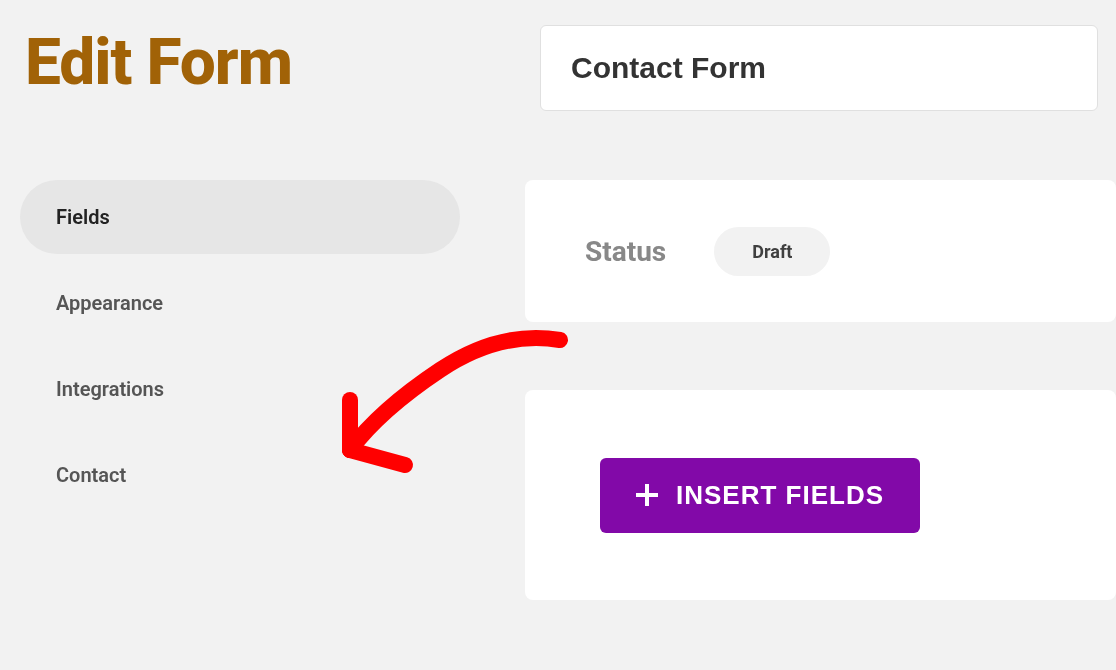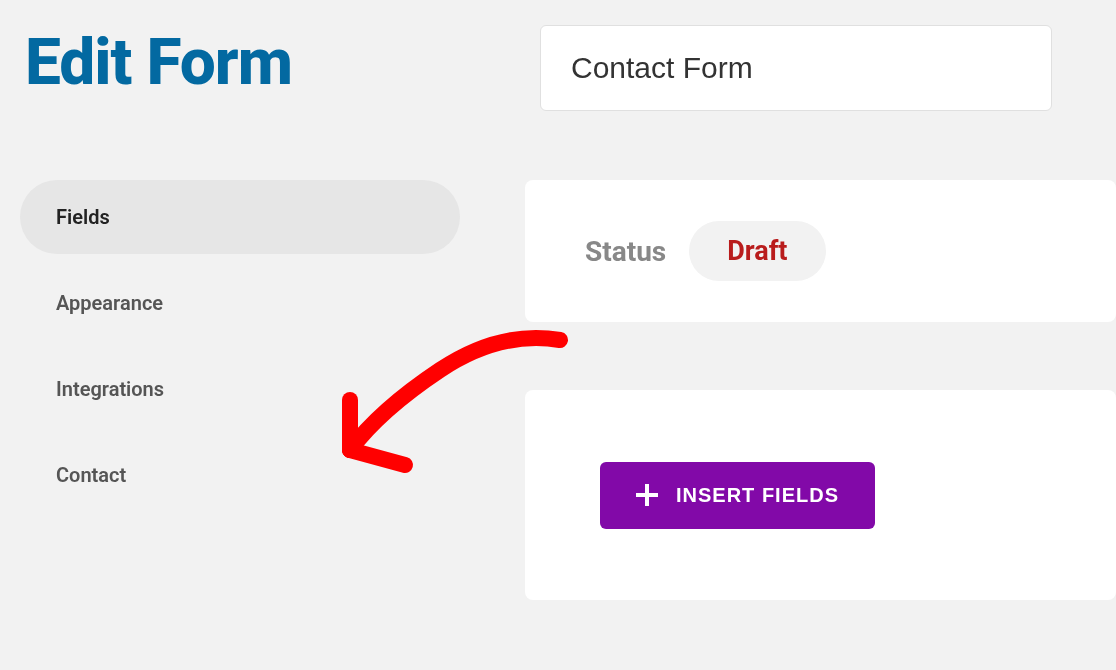--- a/index.html
+++ b/index.html
@@ -14,35 +14,35 @@
       height: 670px;
       overflow: hidden;
       position: relative;
     }
     .page-title {
       position: absolute;
       left: 25px;
       top: 25px;
       font-size: 64px;
       font-weight: 800;
-      color: #0369a1;
+      color: #a16207;
       letter-spacing: -1px;
     }
     .form-name-input {
       position: absolute;
       left: 540px;
       top: 25px;
-      width: 512px;
+      width: 558px;
       height: 86px;
       background: #fff;
       border: 1px solid #e0e0e0;
       border-radius: 6px;
       padding: 0 30px;
       font-size: 30px;
-      font-weight: 400;
+      font-weight: 700;
       color: #333;
       outline: none;
     }
     .sidebar {
       position: absolute;
       left: 20px;
       top: 180px;
       width: 440px;
     }
     .sidebar-item {
@@ -65,55 +65,55 @@
       position: absolute;
       left: 525px;
       top: 180px;
       width: 591px;
       height: 142px;
       background: #fff;
       border-radius: 8px;
       display: flex;
       align-items: center;
       padding: 0 60px;
-      gap: 23px;
+      gap: 48px;
     }
     .status-label {
       font-size: 28px;
       font-weight: 700;
       color: #888;
     }
     .status-badge {
       background: #f2f2f2;
       border-radius: 30px;
       padding: 14px 38px;
-      font-size: 27px;
+      font-size: 18px;
       font-weight: 700;
-      color: #b91c1c;
+      color: #404040;
     }
     .insert-card {
       position: absolute;
       left: 525px;
       top: 390px;
       width: 591px;
       height: 210px;
       background: #fff;
       border-radius: 8px;
       display: flex;
       align-items: center;
       justify-content: flex-start;
       padding-left: 75px;
     }
     .insert-button {
       background: #8209a8;
       color: #fff;
       border: none;
       border-radius: 6px;
       padding: 22px 36px;
-      font-size: 20px;
+      font-size: 26px;
       font-weight: 800;
       letter-spacing: 1px;
       cursor: pointer;
       display: flex;
       align-items: center;
       gap: 18px;
     }
     .plus-icon {
       display: inline-block;
       width: 22px;

